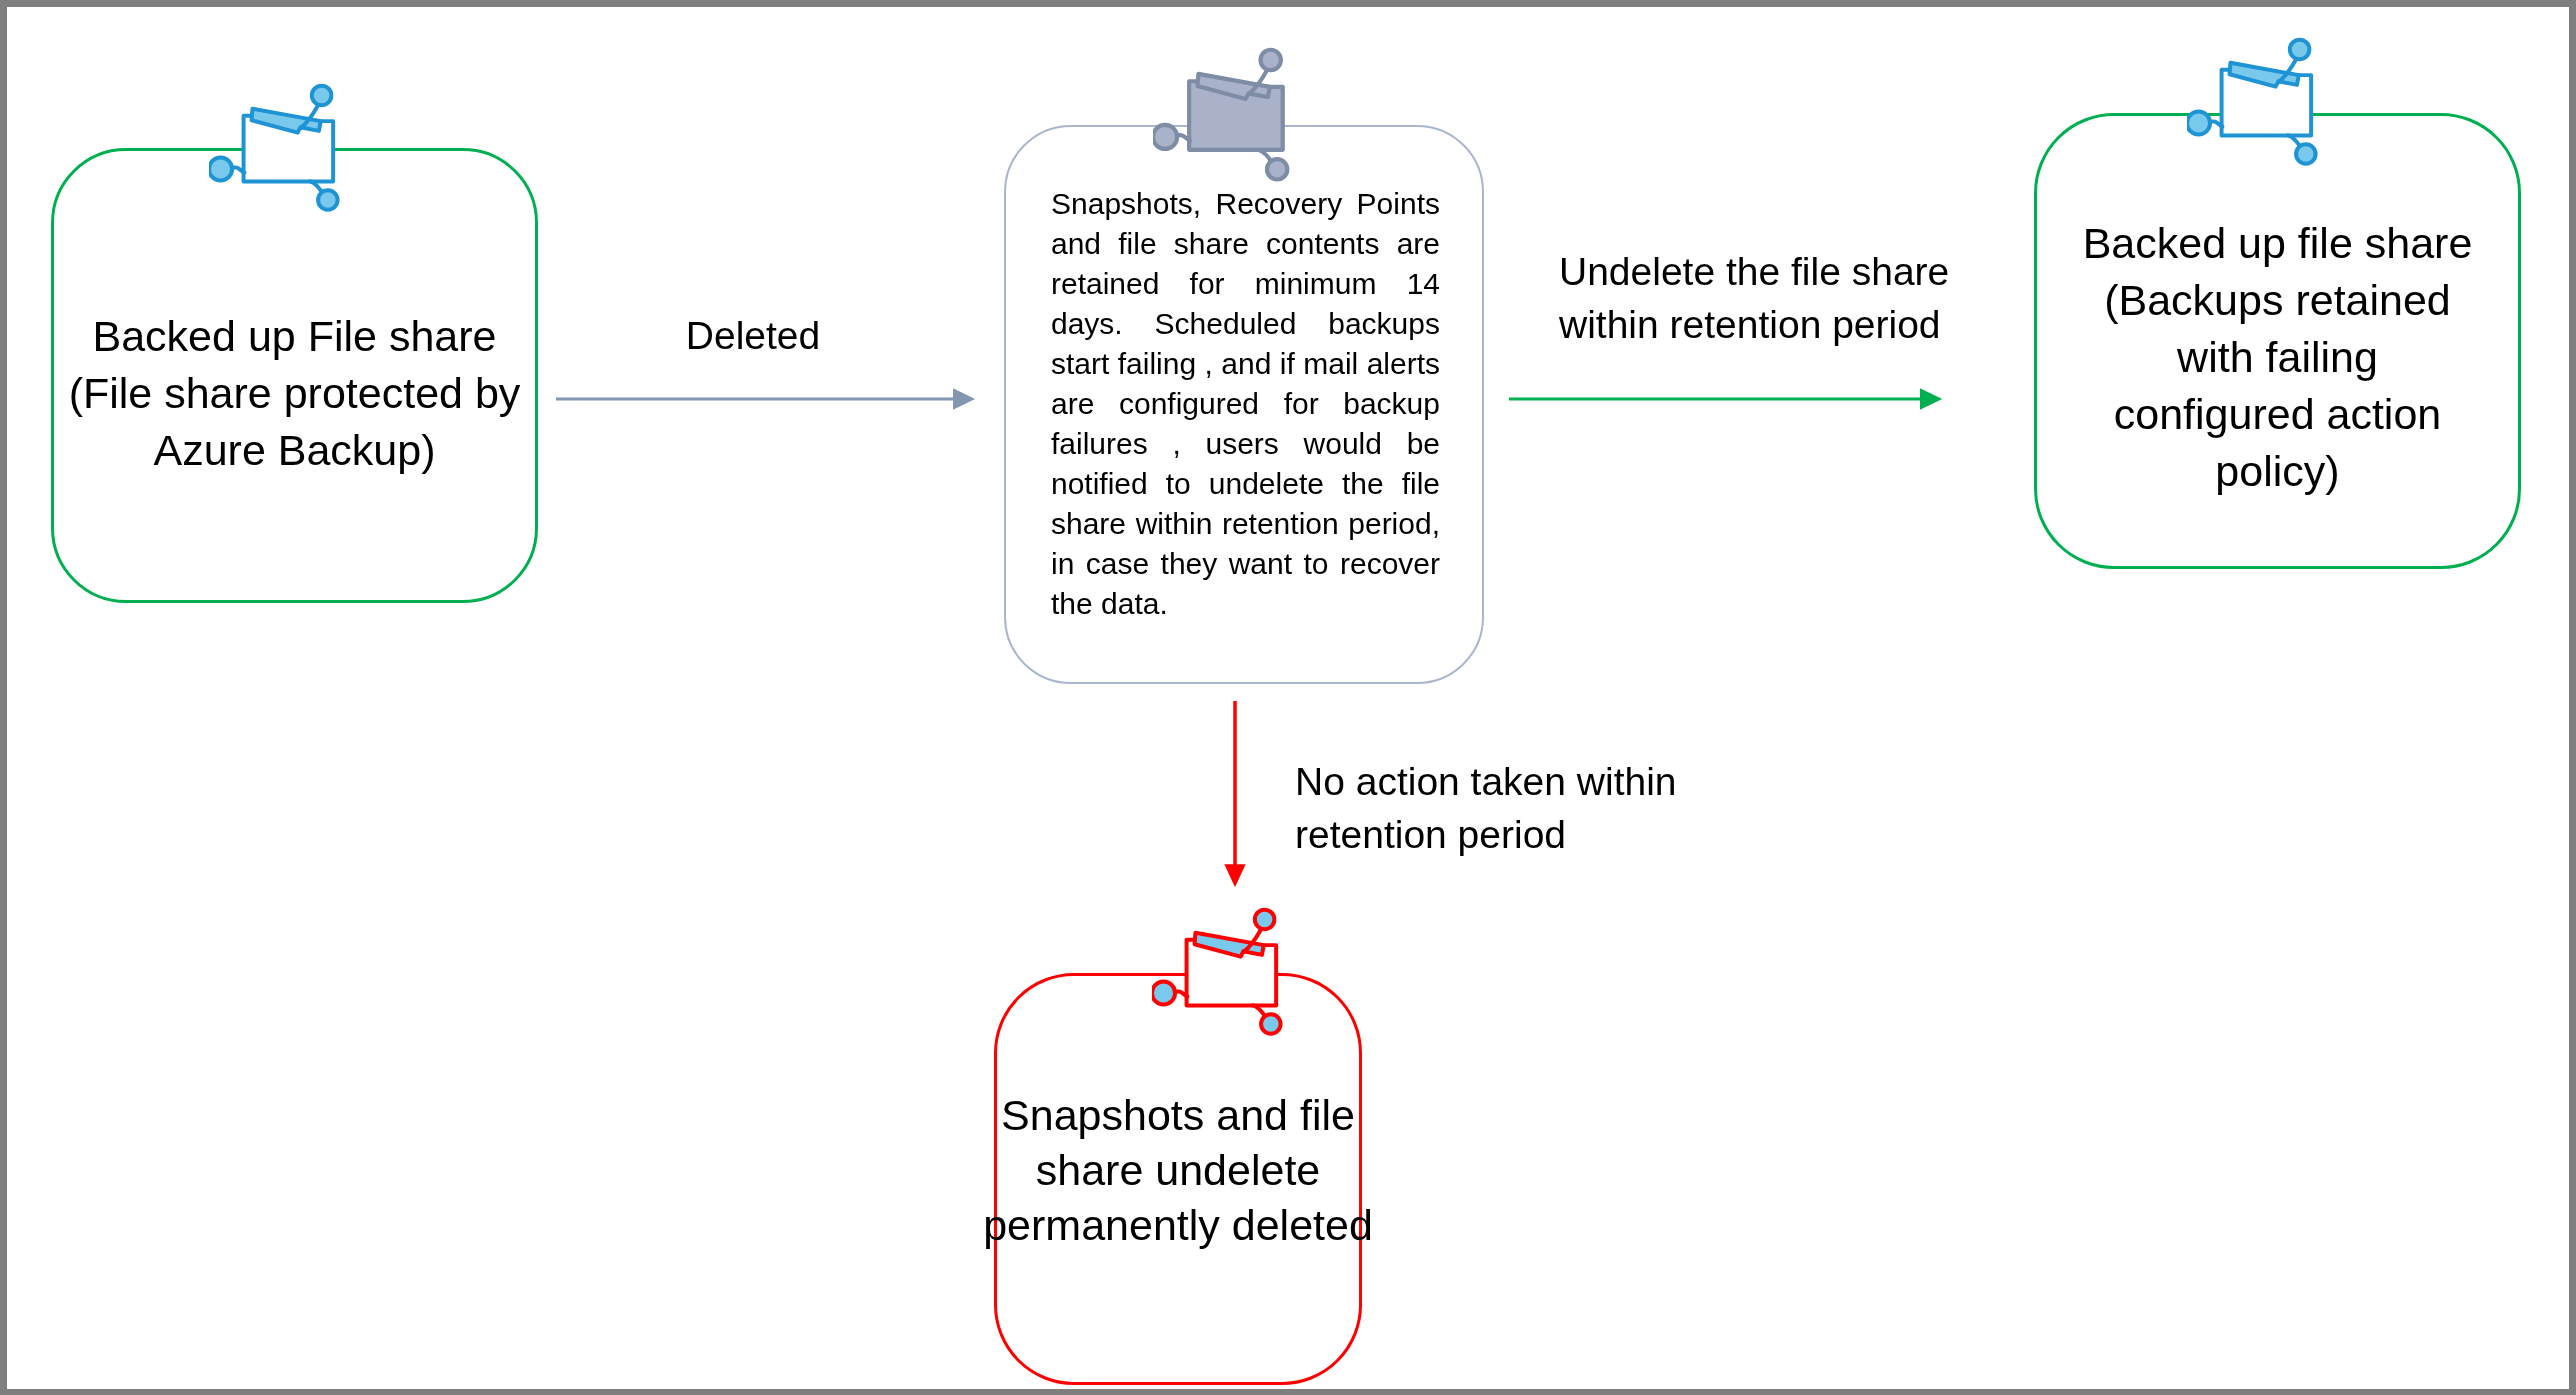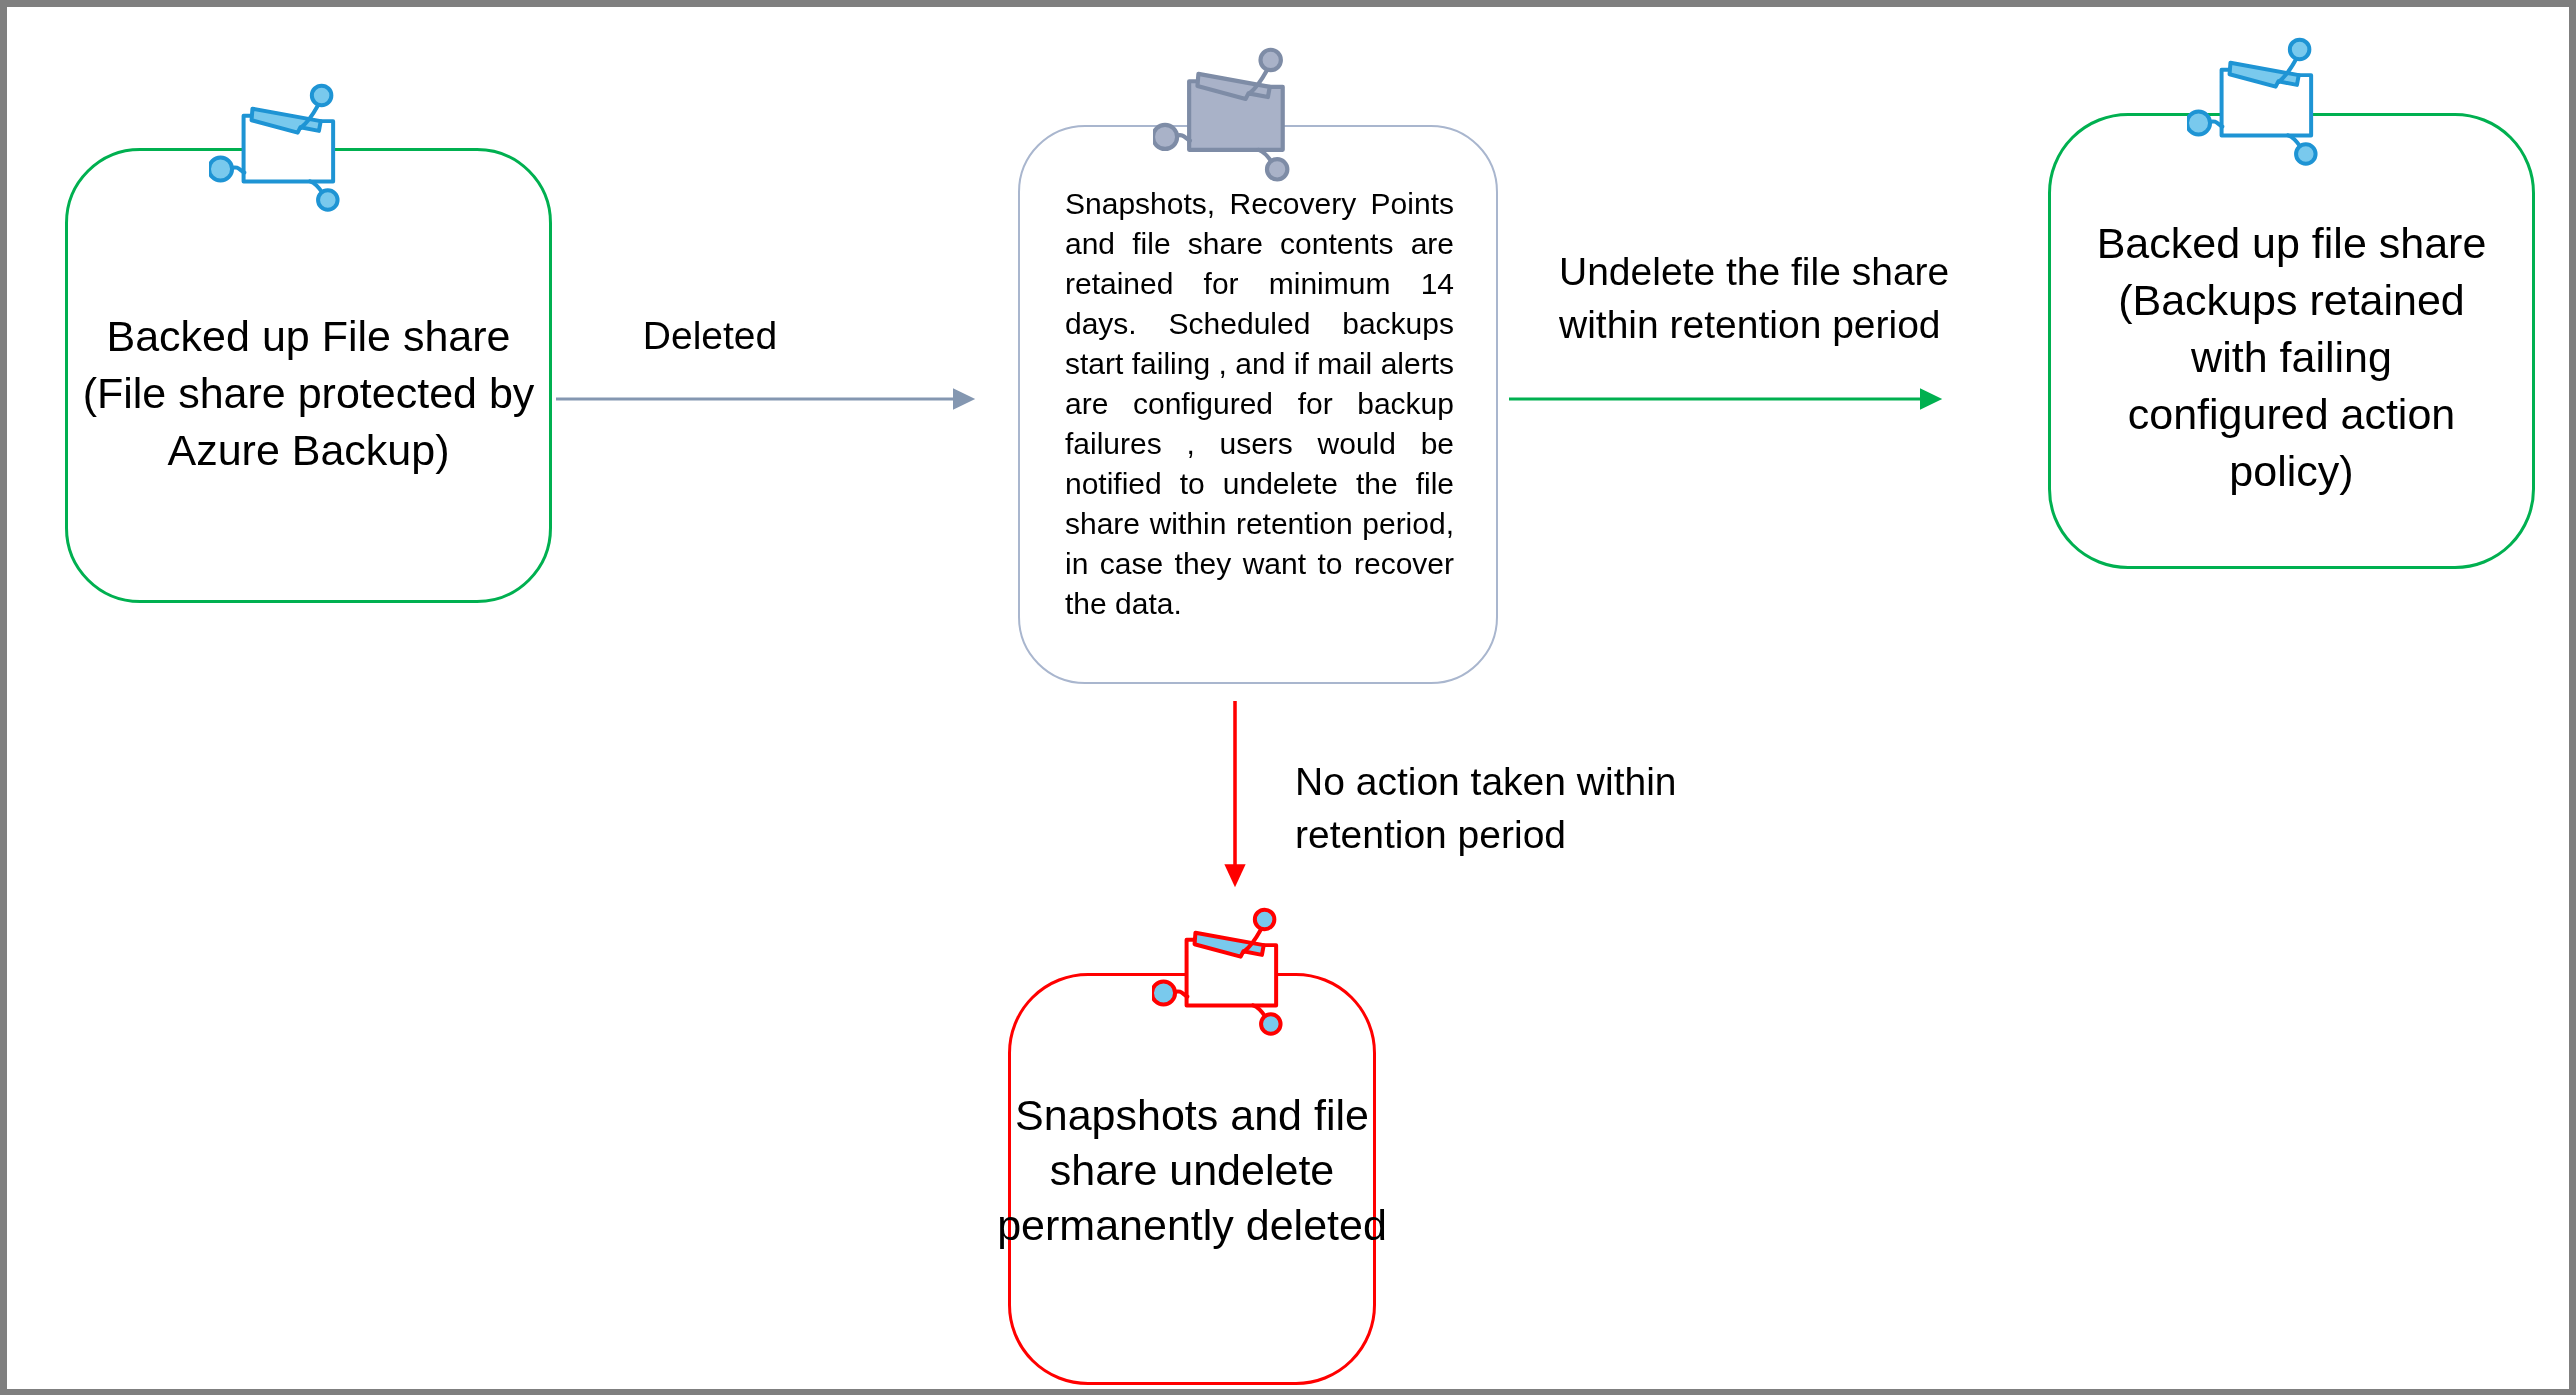--- a/index.html
+++ b/index.html
@@ -6,35 +6,35 @@
   #canvas{
     position:relative;
     width:2576px;height:1396px;
     box-sizing:border-box;
     border:7px solid #7f7f7f;
     background:#ffffff;
     font-family:"Liberation Sans", sans-serif;
     color:#000;
     overflow:hidden;
   }
-  .box{position:absolute;box-sizing:border-box;background:#fff;display:flex;flex-direction:column;justify-content:center;align-items:center;margin-left:14px;}
+  .box{position:absolute;box-sizing:border-box;background:#fff;display:flex;flex-direction:column;justify-content:center;align-items:center;}
   .box-source{left:44px;top:141px;width:487px;height:455px;border:3.1px solid #00B050;border-radius:75px;padding-top:36px;}
   .box-retention{left:997px;top:118px;width:480px;height:559px;border:2.7px solid #A9B6CE;border-radius:67px;align-items:flex-start;justify-content:flex-start;}
   .box-restored{left:2027px;top:106px;width:487px;height:456px;border:3.1px solid #00B050;border-radius:80px;padding-top:32px;}
   .box-purged{left:987px;top:966px;width:368px;height:412px;border:3.6px solid #FF0000;border-radius:80px;padding-bottom:18px;}
   .title-line{font-size:43px;line-height:57px;white-space:nowrap;text-align:center;}
   .box-purged .title-line{line-height:55px;}
   .retention-text{
     margin:57px 0 0 45px;
     width:389px;
     font-size:30px;line-height:40px;
     text-align:justify;
   }
   .label{position:absolute;font-size:39px;line-height:53px;}
-  .label-deleted{left:601px;top:302px;width:204px;text-align:center;}
+  .label-deleted{left:644px;top:302px;width:204px;text-align:center;}
   .label-undelete{left:1552px;top:238px;text-align:left;}
   .label-noaction{left:1288px;top:748px;text-align:left;}
   .arrow{position:absolute;}
   .icon{position:absolute;}
   .icon svg{display:block;}
   .icon .body,.icon .paper,.icon .node{stroke-width:4.5;stroke-linejoin:round;}
   .icon .stem{fill:none;stroke-width:4.5;stroke-linecap:round;}
   .icon-blue .body{fill:#ffffff;stroke:#1E94D4;}
   .icon-blue .paper,.icon-blue .node{fill:#79C9ED;stroke:#1E94D4;}
   .icon-blue .stem{stroke:#1E94D4;}

